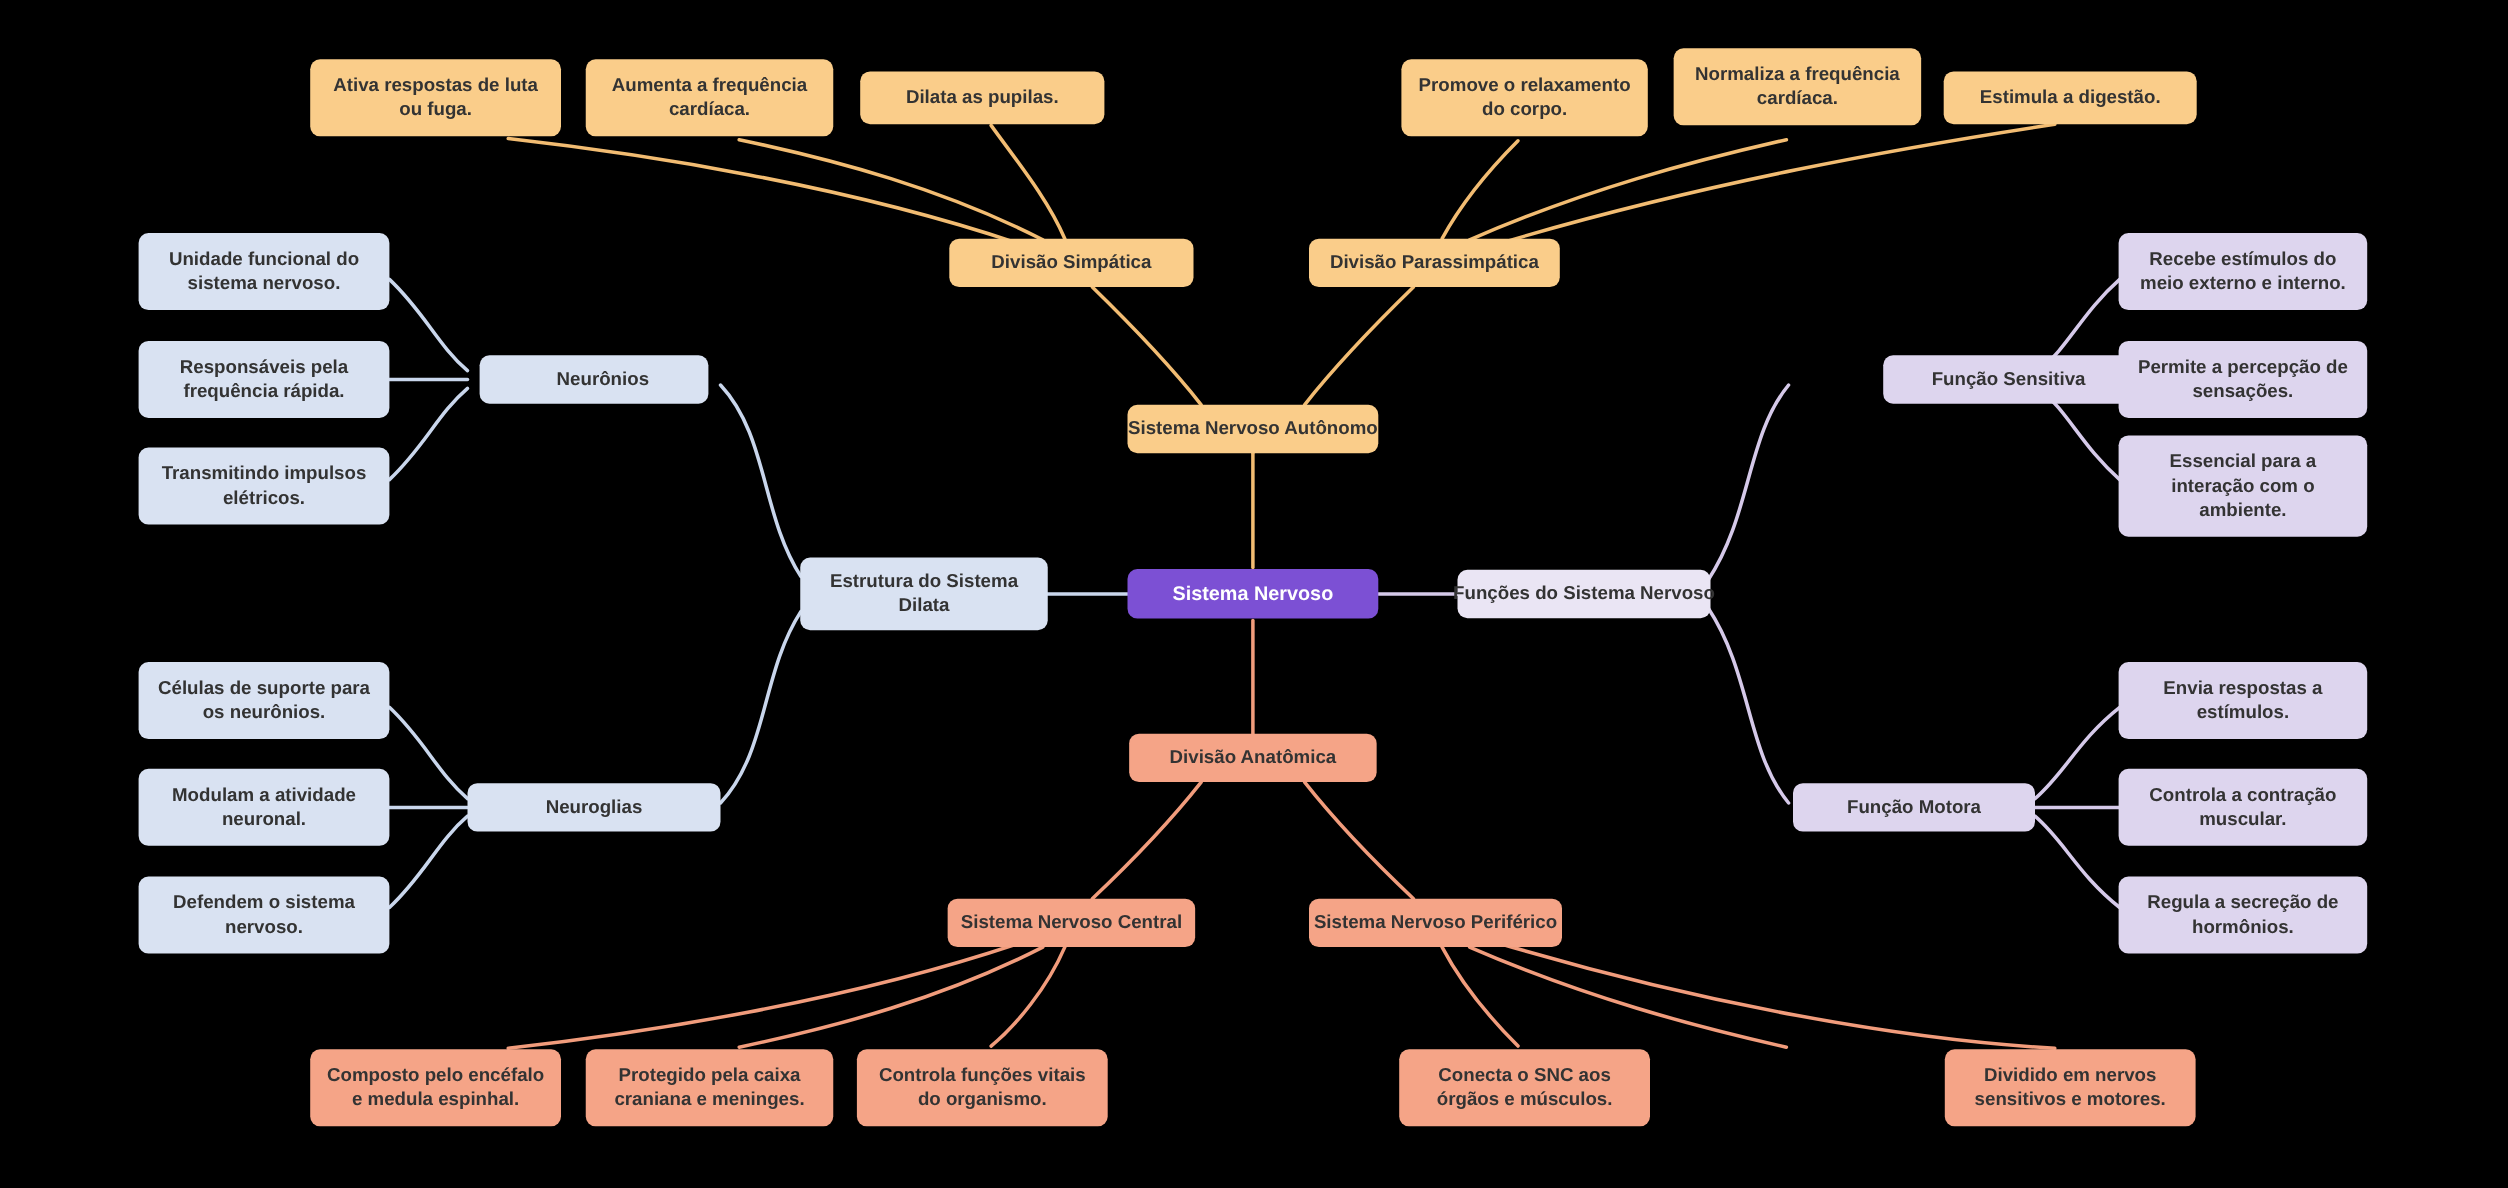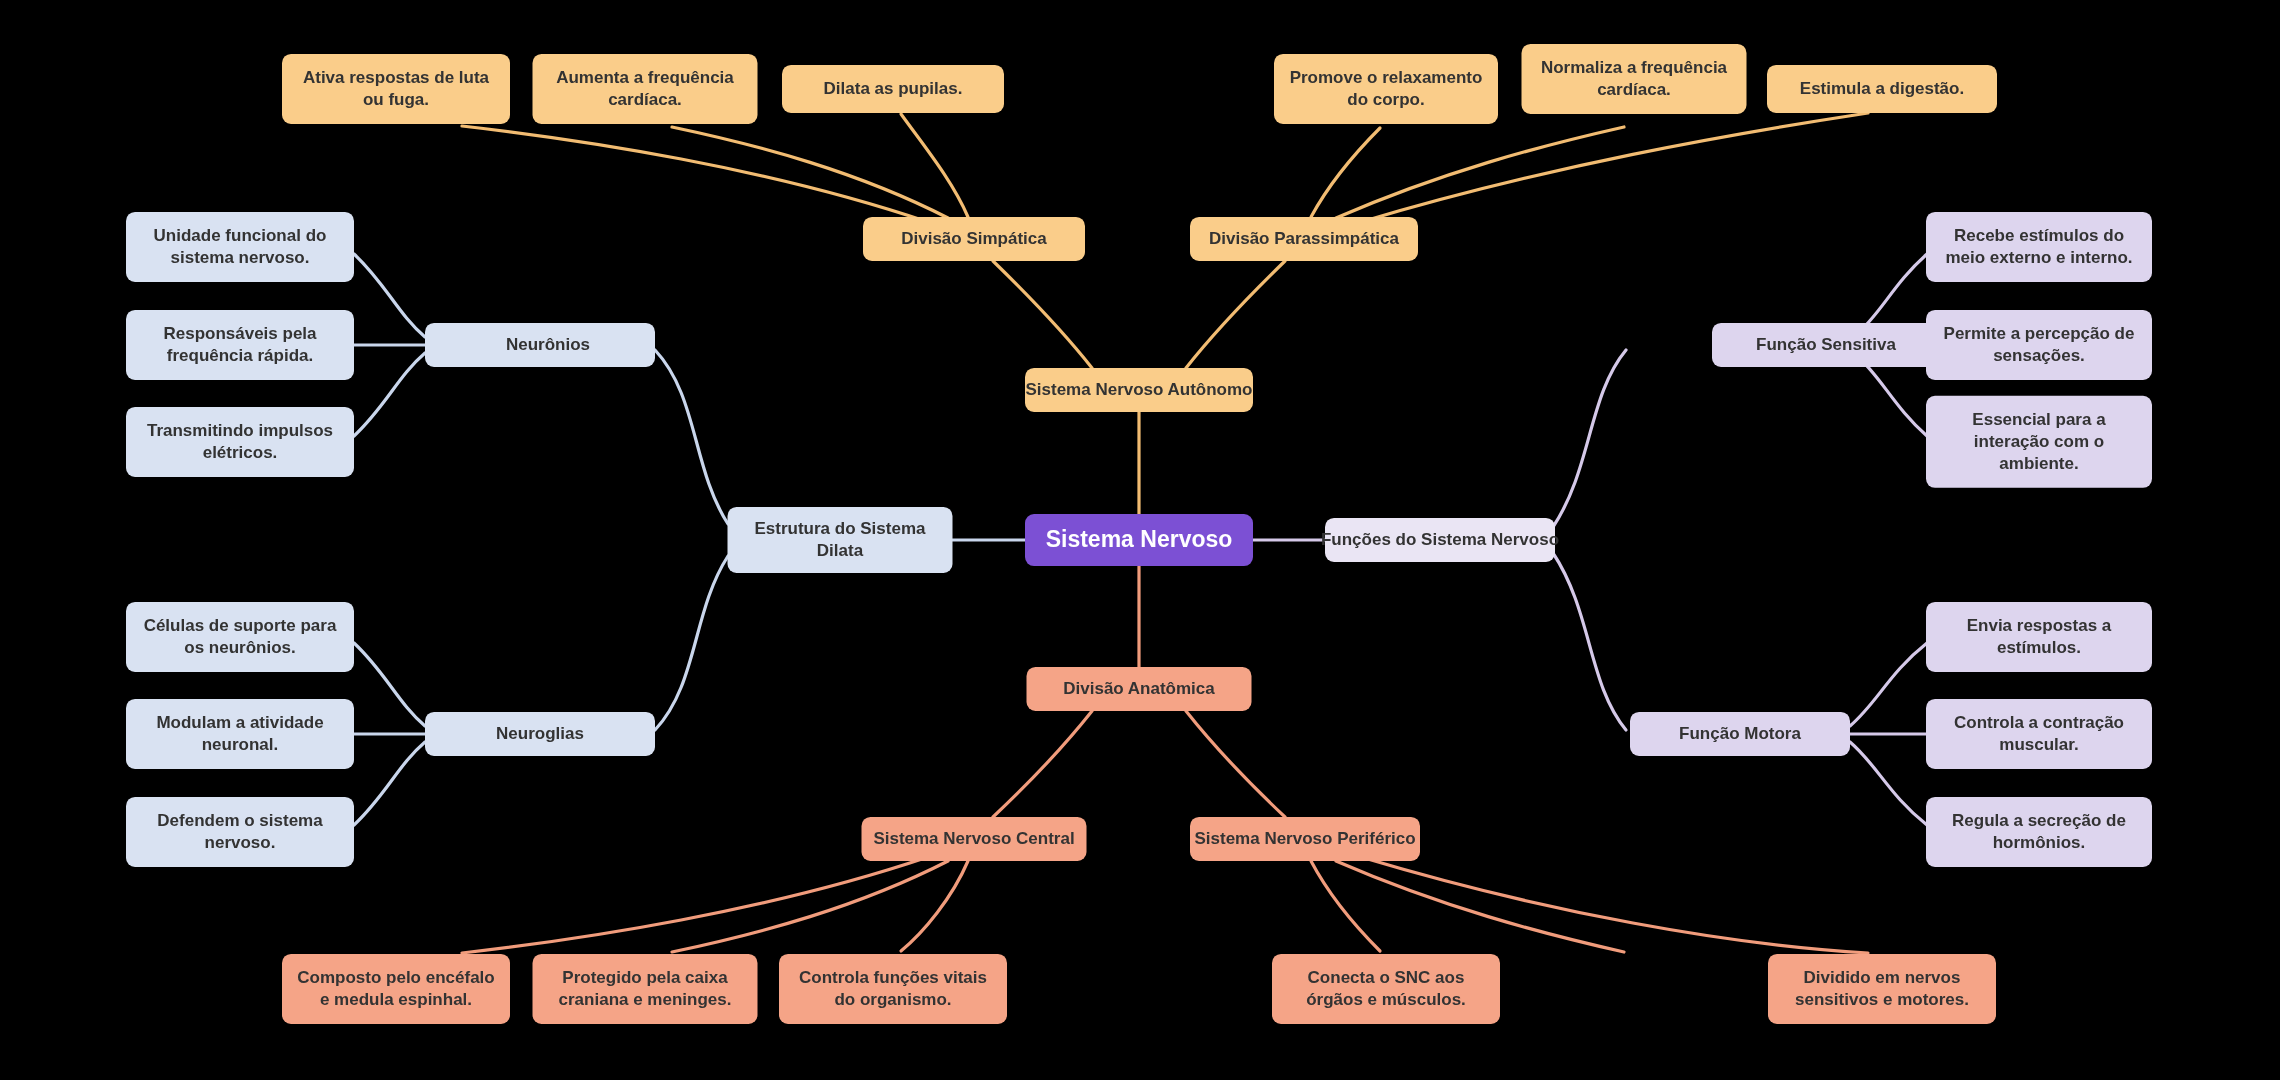--- a/index.html
+++ b/index.html
@@ -31,21 +31,21 @@
   }
   .leaf    { padding: 13px 10px; }
   .hub     { padding: 11px 12px; white-space: nowrap; }
   .wraphub { padding: 11px 10px; }
 
   .b-struct   { background: var(--structure-fill, #D9E2F2); }
   .b-auto     { background: var(--autonomic-fill, #FACD8A); }
   .b-func     { background: var(--functions-child-fill, #DDD5EE); }
   .b-func-hub { background: var(--functions-fill, #EAE5F4); }
   .b-anat     { background: var(--anatomy-fill, #F5A487); }
-  .b-center   { background: var(--center-fill, #7C50D4); color: var(--center-text, #FFFFFF); font-size: 23px; }
+  .b-center   { background: var(--center-fill, #7C50D4); color: var(--center-text, #FFFFFF); font-size: 18px; }
 </style>
 </head>
 <body style="background: rgb(0, 0, 0);">
 
 <div class="canvas">
 
   <svg class="edges" viewBox="0 0 2280 1080">
     <g>
       <path class="e-struct" d="M1025 540 L952 540"></path>
       <path class="e-struct" d="M728 524 C692 468 698 396 655 350"></path>
@@ -88,21 +88,21 @@
       <path class="e-anat" d="M968 861 C952 898 924 932 901 951"></path>
       <path class="e-anat" d="M1311 861 C1330 897 1356 927 1380 951"></path>
       <path class="e-anat" d="M1336 861 C1442 907 1540 933 1624 952"></path>
       <path class="e-anat" d="M1361 857 C1548 913 1730 945 1868 953"></path>
     </g>
   </svg>
 
   <div class="node hub b-center" style="left:1139px; top:540px; width:228px;">Sistema Nervoso</div>
 
   <div class="node wraphub b-struct" style="left:840px; top:540px; width:225px;">Estrutura do Sistema Dilata</div>
-  <div class="node hub b-struct" style="left:540px; top:345px; width:230px;padding-left:28px;">Neurônios</div>
+  <div class="node hub b-struct" style="left:540px; top:345px; width:208px;padding-left:28px;">Neurônios</div>
   <div class="node hub b-struct" style="left:540px; top:734px; width:230px;">Neuroglias</div>
   <div class="node leaf b-struct" style="left:240px; top:247px; width:228px;">Unidade funcional do sistema nervoso.</div>
   <div class="node leaf b-struct" style="left:240px; top:345px; width:228px;">Responsáveis pela frequência rápida.</div>
   <div class="node leaf b-struct" style="left:240px; top:442px; width:228px;">Transmitindo impulsos elétricos.</div>
   <div class="node leaf b-struct" style="left:240px; top:637px; width:228px;">Células de suporte para os neurônios.</div>
   <div class="node leaf b-struct" style="left:240px; top:734px; width:228px;">Modulam a atividade neuronal.</div>
   <div class="node leaf b-struct" style="left:240px; top:832px; width:228px;">Defendem o sistema nervoso.</div>
 
   <div class="node hub b-auto" style="left:1139px; top:390px; width:228px;">Sistema Nervoso Autônomo</div>
   <div class="node hub b-auto" style="left:974px; top:239px; width:222px;">Divisão Simpática</div>

